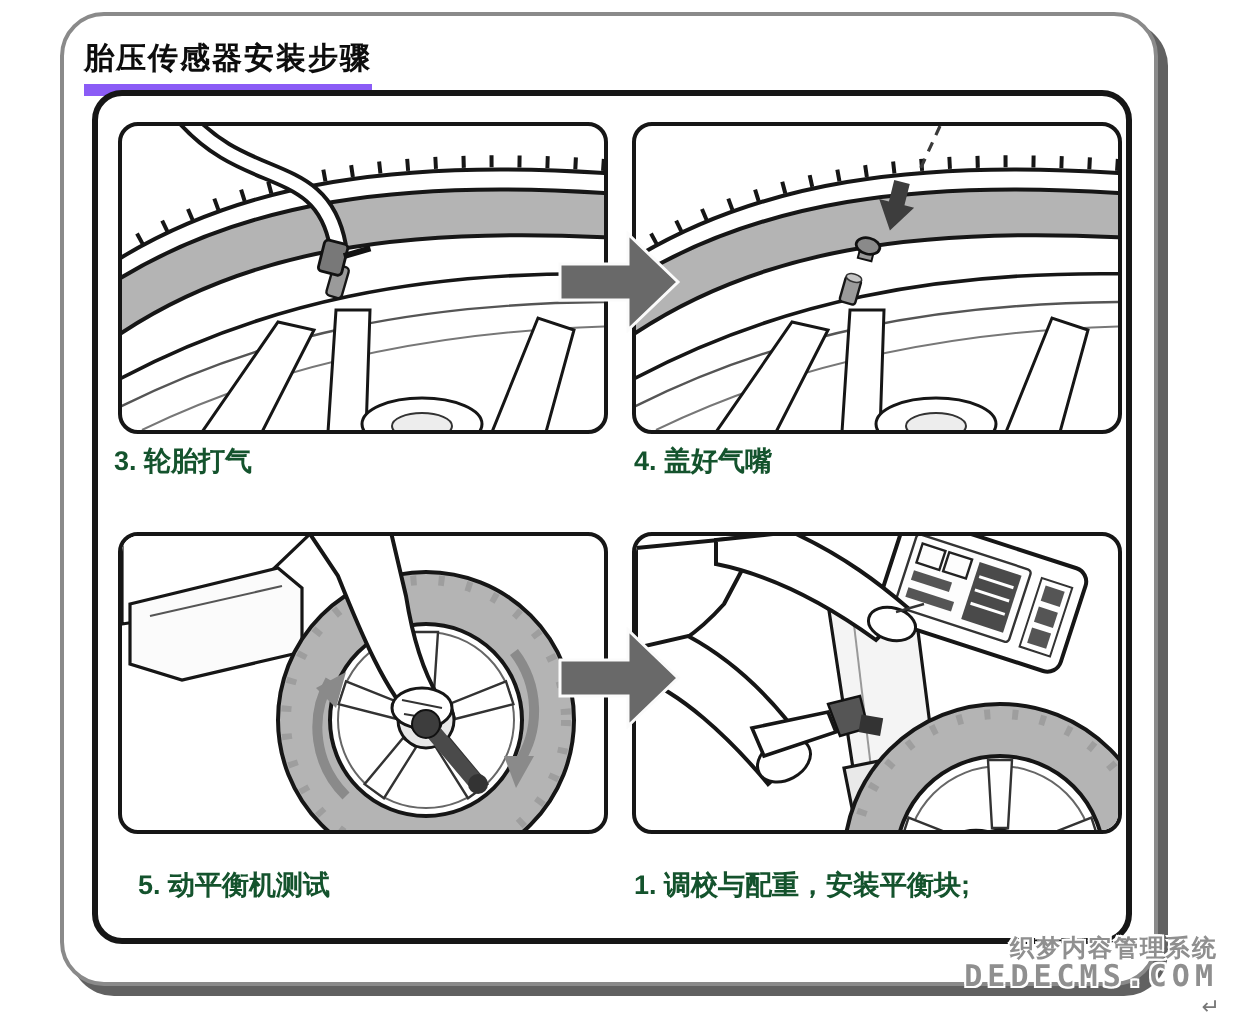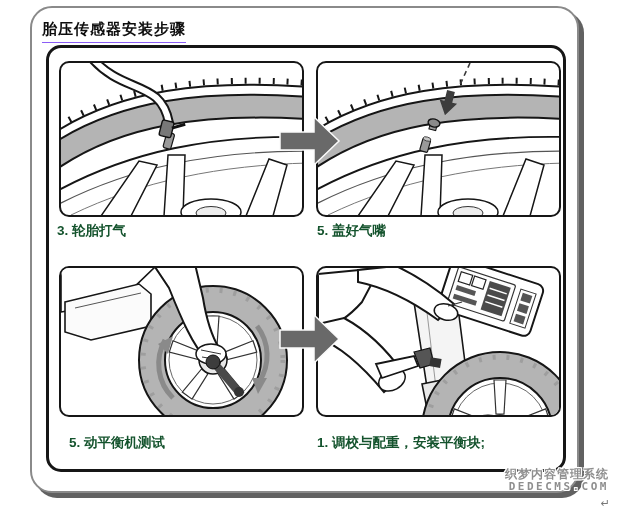--- a/index.html
+++ b/index.html
@@ -9,21 +9,21 @@
   }
   
   .sheet{
     position:absolute;left:30px;top:6px;width:549px;height:487px;
     border:2px solid #8a8a8a;border-radius:22px;background:#fff;
     box-shadow:5px 5px 0 #616161;box-sizing:border-box;
   }
   .title{
     position:absolute;left:42px;top:20px;margin:0;
     font-size:15px;font-weight:bold;letter-spacing:1px;color:#0d0d0d;
-    border-bottom:1px solid #8b5cf6;padding-bottom:3px;display:inline-block;
+    border-bottom:6px solid #8b5cf6;padding-bottom:3px;display:inline-block;
   }
   .content-box{
     position:absolute;left:46px;top:45px;width:520px;height:427px;
     border:3px solid #161616;border-radius:15px;background:#fff;box-sizing:border-box;
   }
   .panel{
     position:absolute;width:245px;background:#fff;border:2px solid #161616;
     border-radius:10px;box-sizing:border-box;overflow:hidden;
   }
   .panel svg{display:block;width:100%;height:100%;}
@@ -40,21 +40,21 @@
   #label6{left:317px;top:434px;}
   .flow-arrow{position:absolute;width:62px;height:54px;z-index:6;}
   #arrow1{left:279px;top:114px;}
   #arrow2{left:279px;top:312px;}
   .watermark{
     position:absolute;right:9px;top:468px;z-index:9;text-align:right;line-height:1.05;
     color:#8f8f8f;
     text-shadow:-1px -1px 0 #fff,1px -1px 0 #fff,-1px 1px 0 #fff,1px 1px 0 #fff,0 1px 0 #fff,0 -1px 0 #fff;
   }
   .watermark .wm-cn{font-size:12px;font-weight:bold;letter-spacing:1px;}
-  .watermark .wm-en{font-size:11px;font-weight:bold;letter-spacing:2.5px;font-family:"DejaVu Sans Mono","Liberation Mono",monospace;}
+  .watermark .wm-en{font-size:15px;font-weight:bold;letter-spacing:2.5px;font-family:"DejaVu Sans Mono","Liberation Mono",monospace;}
   .return-glyph{
     position:absolute;right:8px;top:497px;font-size:11px;color:#777;z-index:9;
   }
 </style>
 </head>
 <body>
 <div id="screen">
 
   <div class="sheet"></div>
 
@@ -123,21 +123,21 @@
       </g>
 
       <line x1="152" y1="0" x2="141" y2="24" stroke="#3a3a3a" stroke-width="1.6" stroke-dasharray="5 4"></line>
       <g transform="translate(133,28) rotate(14)">
         <polygon points="-4,0 4,0 4,11 9,11 0,25 -9,11 -4,11" fill="#3d3d3d"></polygon>
       </g>
     </svg>
   </div>
 
   <div class="step-label" id="label3">3. 轮胎打气</div>
-  <div class="step-label" id="label4">5. 盖好气嘴</div>
+  <div class="step-label" id="label4">4. 盖好气嘴</div>
 
   <div class="panel" id="panel5">
     <svg viewBox="0 0 241 147">
 
       <path d="M0,-2 L95,-2 L70,22 C40,38 15,42 0,44 Z" fill="#fff" stroke="#161616" stroke-width="1.6"></path>
 
       <polygon points="4,34 78,16 90,26 90,58 30,72 4,64" fill="#fbfbfb" stroke="#161616" stroke-width="1.6"></polygon>
       <line x1="14" y1="40" x2="80" y2="25" stroke="#555" stroke-width="1"></line>
 
       <g>

